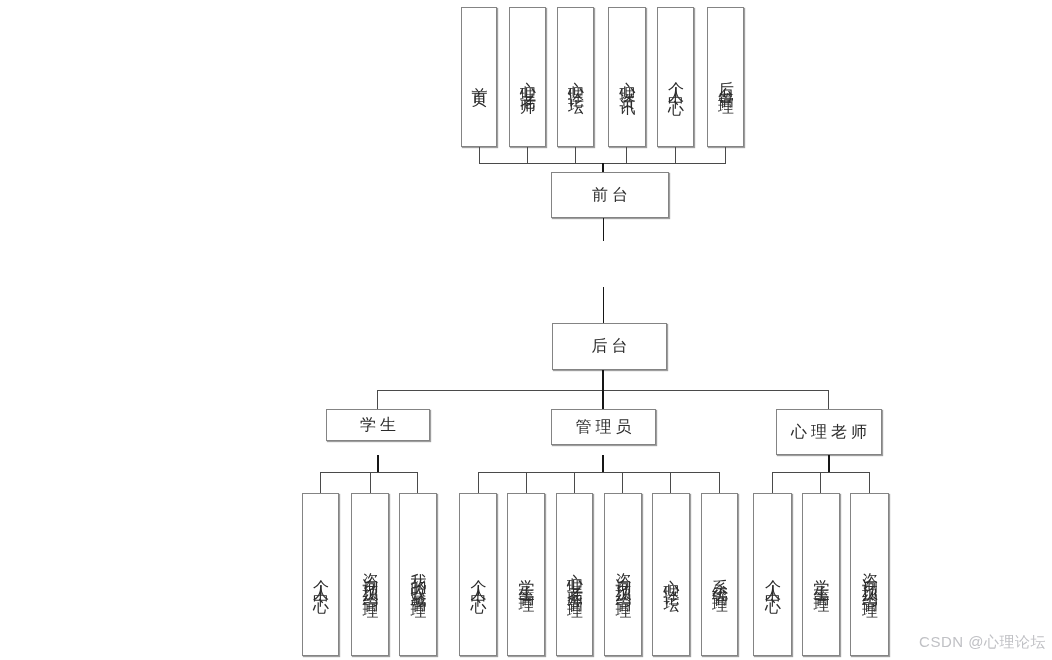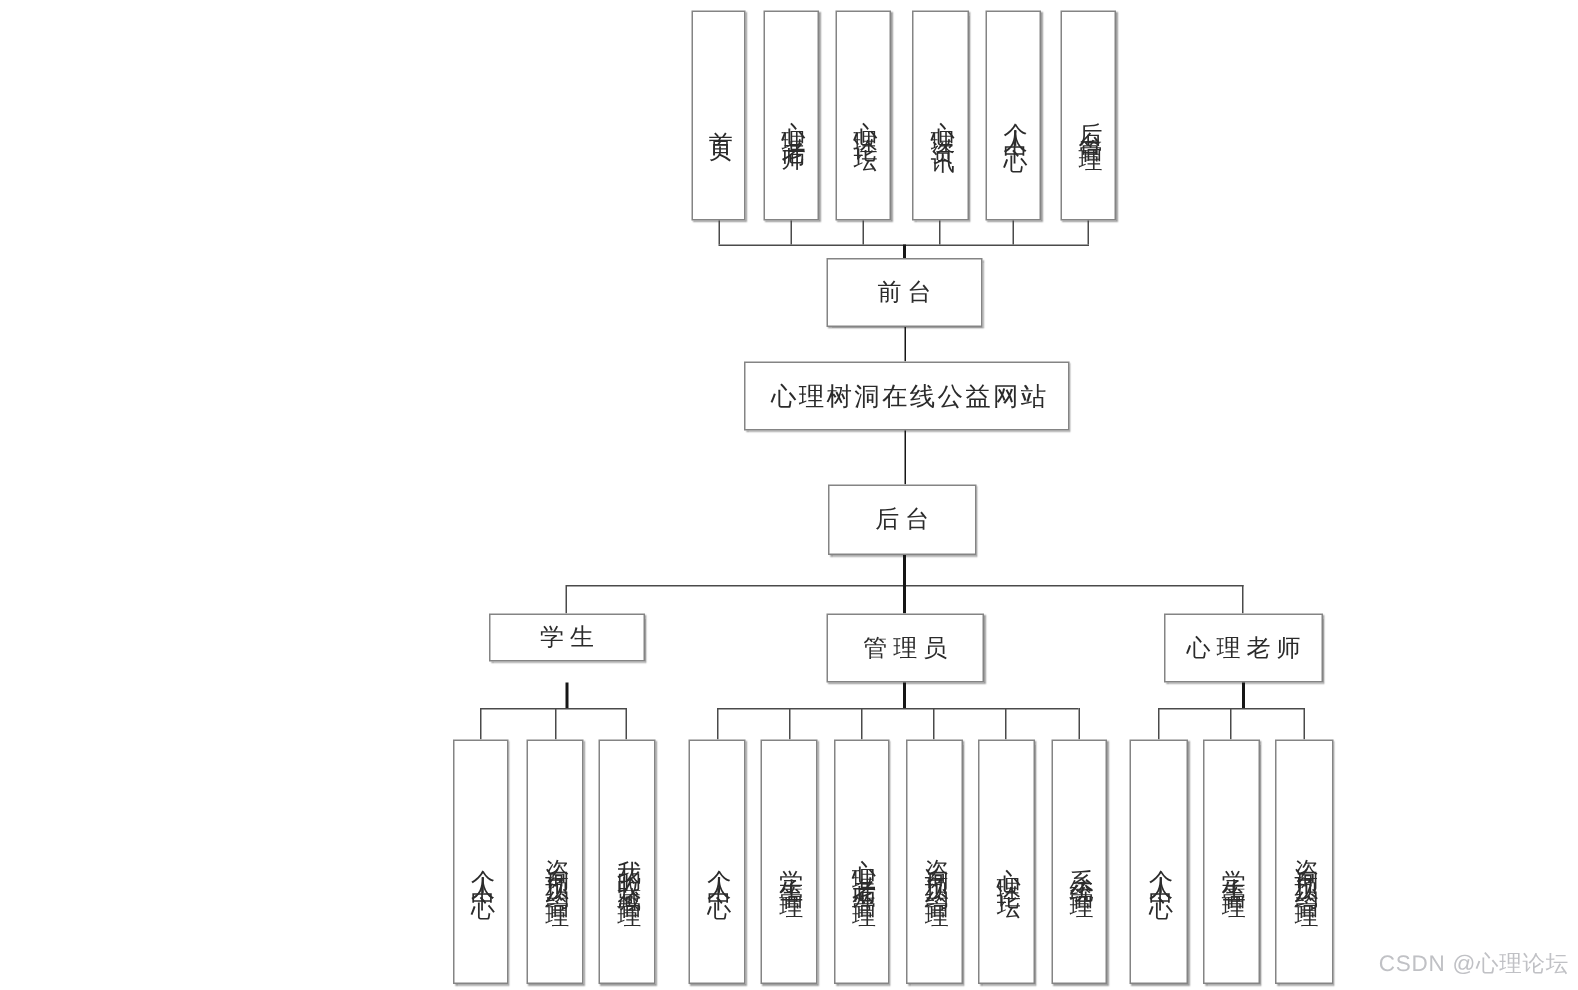--- a/index.html
+++ b/index.html
@@ -89,44 +89,41 @@
 
   <div class="line" style="left:479px;top:147px;width:1px;height:16px"></div>
   <div class="line" style="left:527px;top:147px;width:1px;height:16px"></div>
   <div class="line" style="left:575px;top:147px;width:1px;height:16px"></div>
   <div class="line" style="left:626px;top:147px;width:1px;height:16px"></div>
   <div class="line" style="left:675px;top:147px;width:1px;height:16px"></div>
   <div class="line" style="left:725px;top:147px;width:1px;height:16px"></div>
   <div class="line" style="left:479px;top:163px;width:247px;height:1px"></div>
   <div class="line dark" style="left:602px;top:163px;width:2px;height:9px"></div>
 
-  <div class="node hbox" style="left:551px;top:172px;width:104px;height:46px">
+  <div class="node hbox" style="left:551px;top:172px;width:118px;height:46px">
       <span class="label">前台</span>
     </div>
   <div class="line dark" style="left:603px;top:218px;width:1px;height:23px"></div>
 
-  <div class="node hbox rootbox" style="left:496px;top:241px;width:217px;height:46px">
-      <span class="label">心理树洞在线公益网站</span>
-    </div>
   <div class="line dark" style="left:603px;top:287px;width:1px;height:36px"></div>
 
-  <div class="node hbox" style="left:552px;top:323px;width:99px;height:47px">
+  <div class="node hbox" style="left:552px;top:323px;width:115px;height:47px">
       <span class="label">后台</span>
     </div>
   <div class="line dark" style="left:602px;top:370px;width:2px;height:20px"></div>
 
   <div class="line" style="left:378px;top:390px;width:451px;height:1px"></div>
   <div class="line" style="left:377px;top:390px;width:1px;height:19px"></div>
   <div class="line dark" style="left:602px;top:390px;width:2px;height:19px"></div>
   <div class="line" style="left:828px;top:390px;width:1px;height:19px"></div>
 
   <div class="node hbox" style="left:326px;top:409px;width:104px;height:32px">
       <span class="label">学生</span>
     </div>
-  <div class="node hbox" style="left:551px;top:409px;width:105px;height:46px">
+  <div class="node hbox" style="left:551px;top:409px;width:105px;height:36px">
       <span class="label">管理员</span>
     </div>
   <div class="node hbox" style="left:776px;top:409px;width:106px;height:46px">
       <span class="label">心理老师</span>
     </div>
 
   <div class="line dark" style="left:377px;top:455px;width:2px;height:17px"></div>
   <div class="line" style="left:320px;top:472px;width:98px;height:1px"></div>
   <div class="line" style="left:320px;top:472px;width:1px;height:21px"></div>
   <div class="line" style="left:370px;top:472px;width:1px;height:21px"></div>

